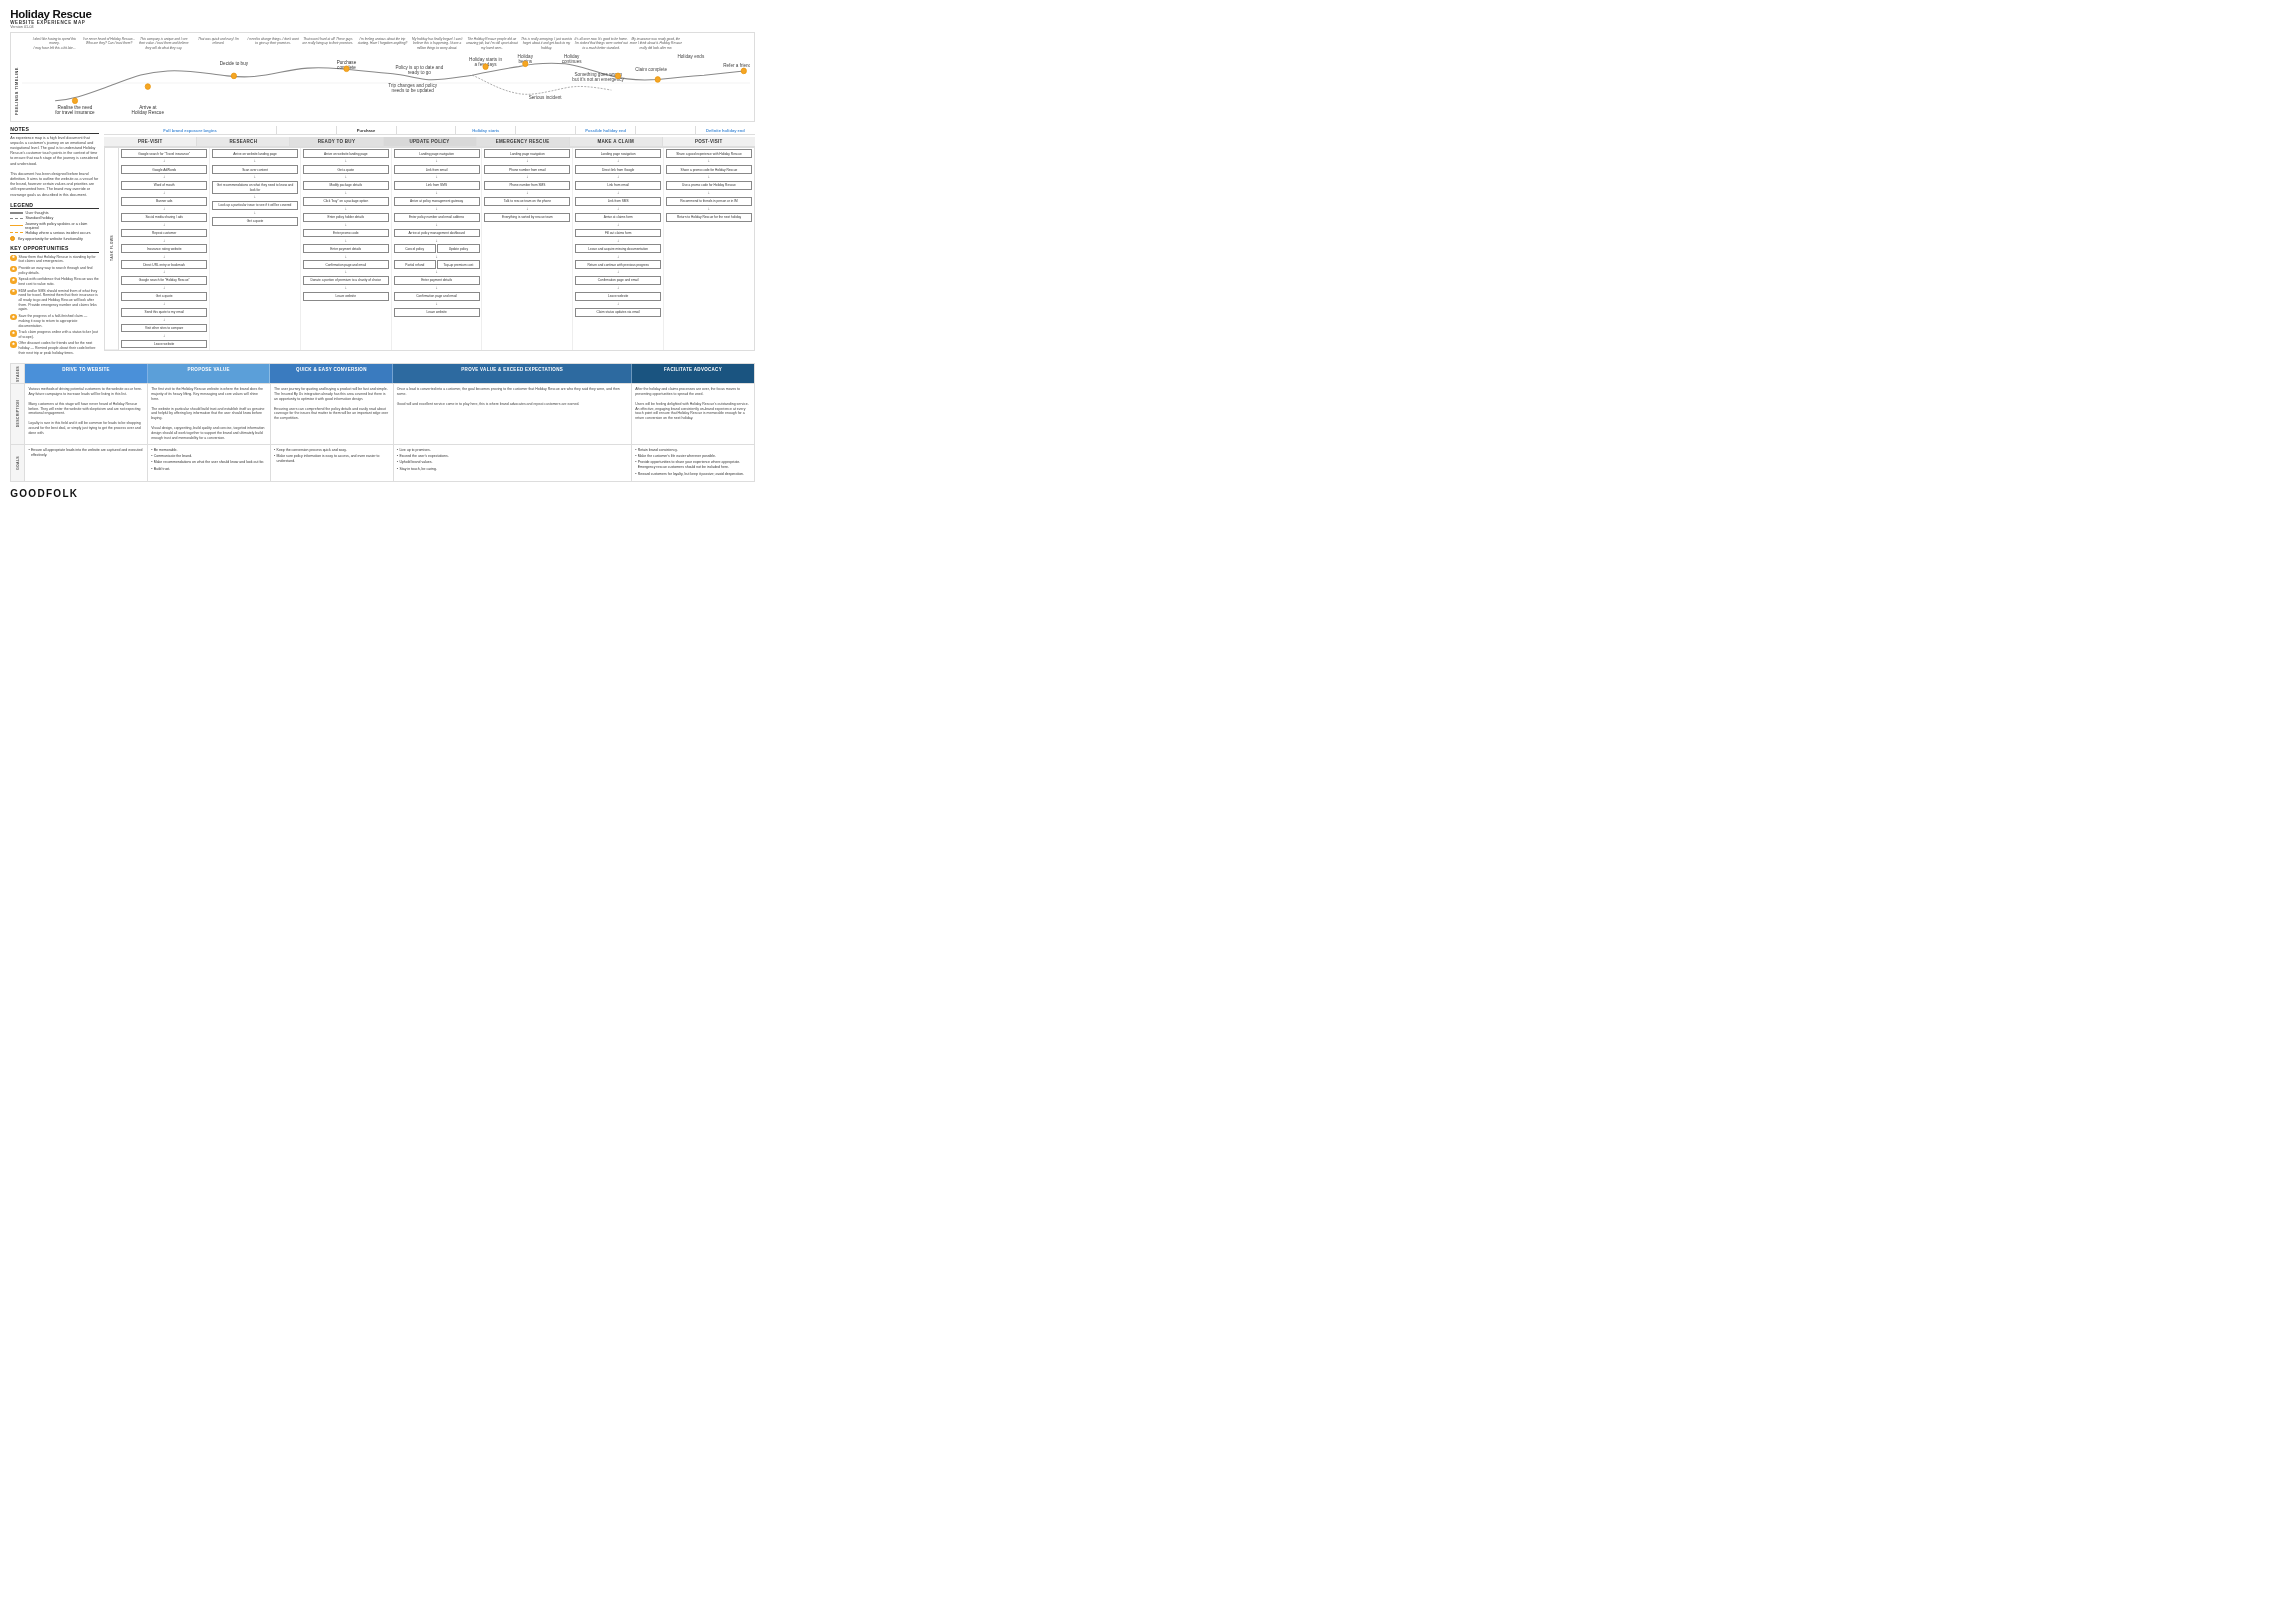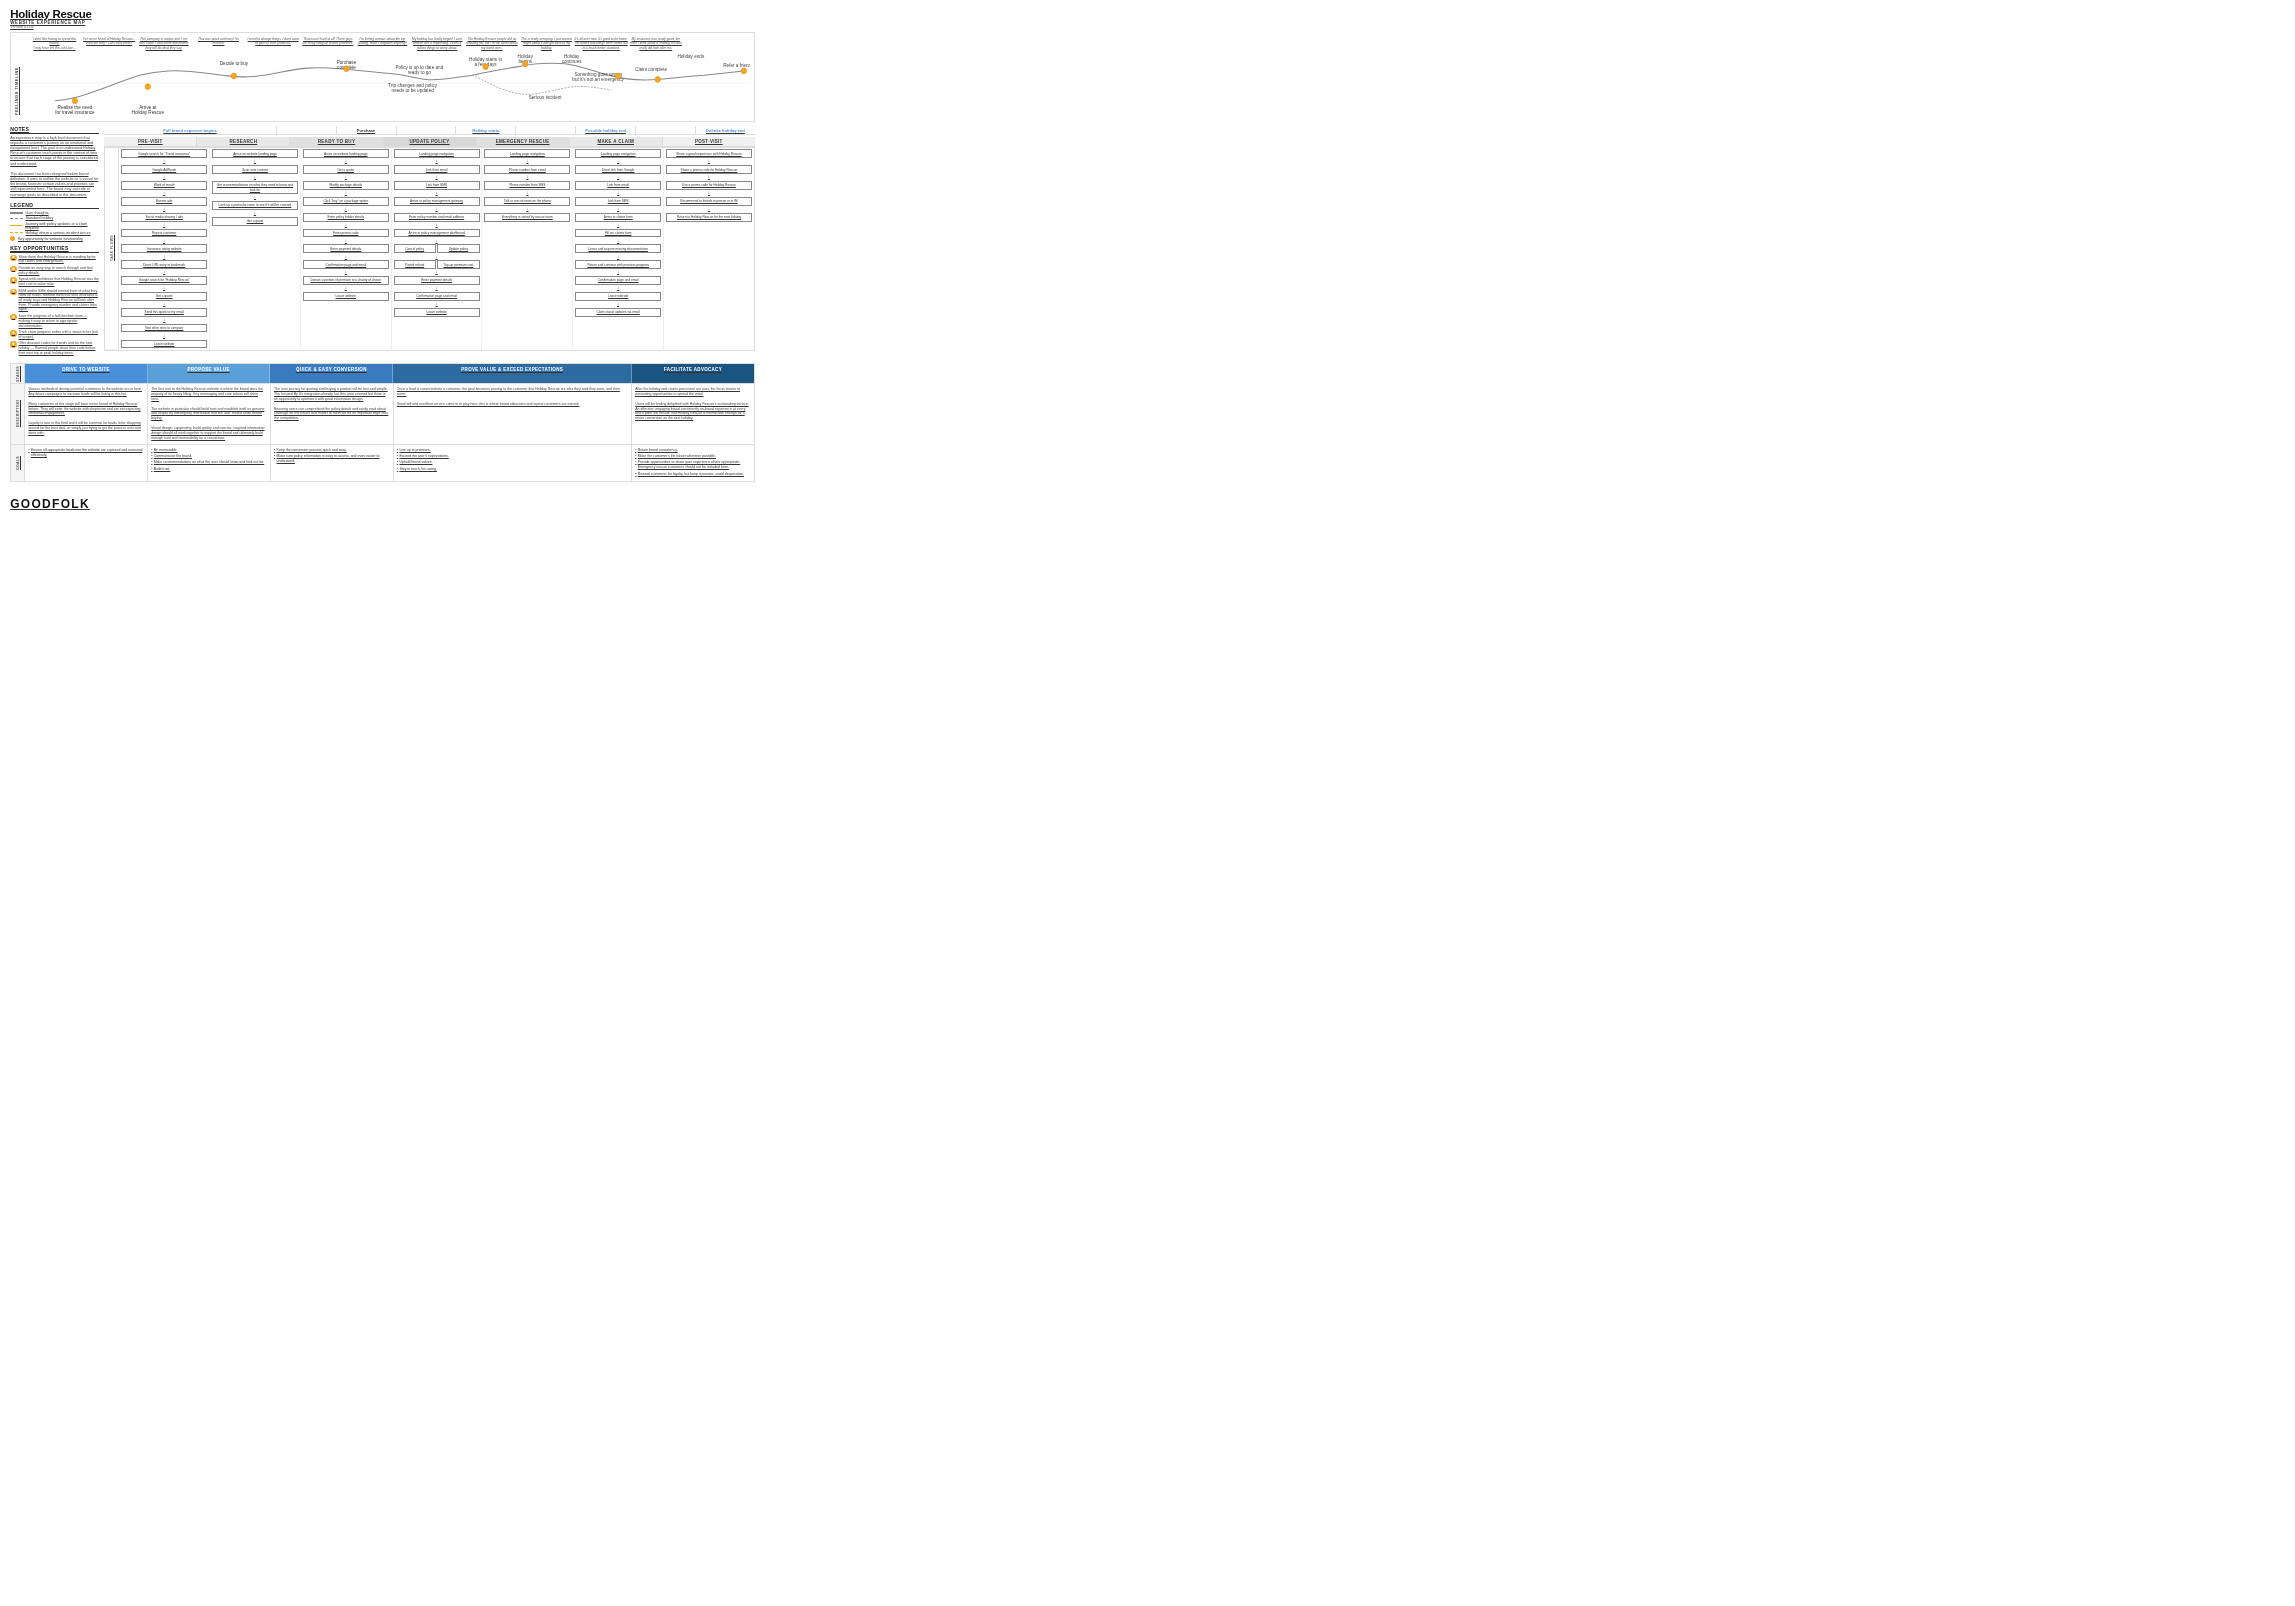--- a/index.html
+++ b/index.html
@@ -9,21 +9,20 @@
       width: 765px;
       min-height: 536px;
       font-size: 4.5px;
       color: #333;
     }
 
     .page {
       width: 765px;
       padding: 7.7px 10.2px;
       background: #fff;
-      text-decoration: underline;
     }
 
     
     .header {
       margin-bottom: 3.8px;
     }
     .header h1 {
       font-size: 11.5px;
       font-weight: 900;
       color: #111;
@@ -185,22 +184,22 @@
     .phase-header.emergency { background: #e0e0e0; }
     .phase-header.claim { background: #e8e8e8; }
     .phase-header.post { background: #f0f0f0; }
     .goal-bullet {
       color: #333;
       flex-shrink: 0;
     }
 
     
     .footer {
-      margin-top: 15px;
-      font-size: 12px;
+      margin-top: 6px;
+      font-size: 10px;
       font-weight: 900;
       letter-spacing: 1.3px;
       color: #111;
       text-transform: uppercase;
     }
 
     .top-quotes-row {
       display: grid;
       grid-template-columns: repeat(13, 1fr);
       gap: 1.3px;

